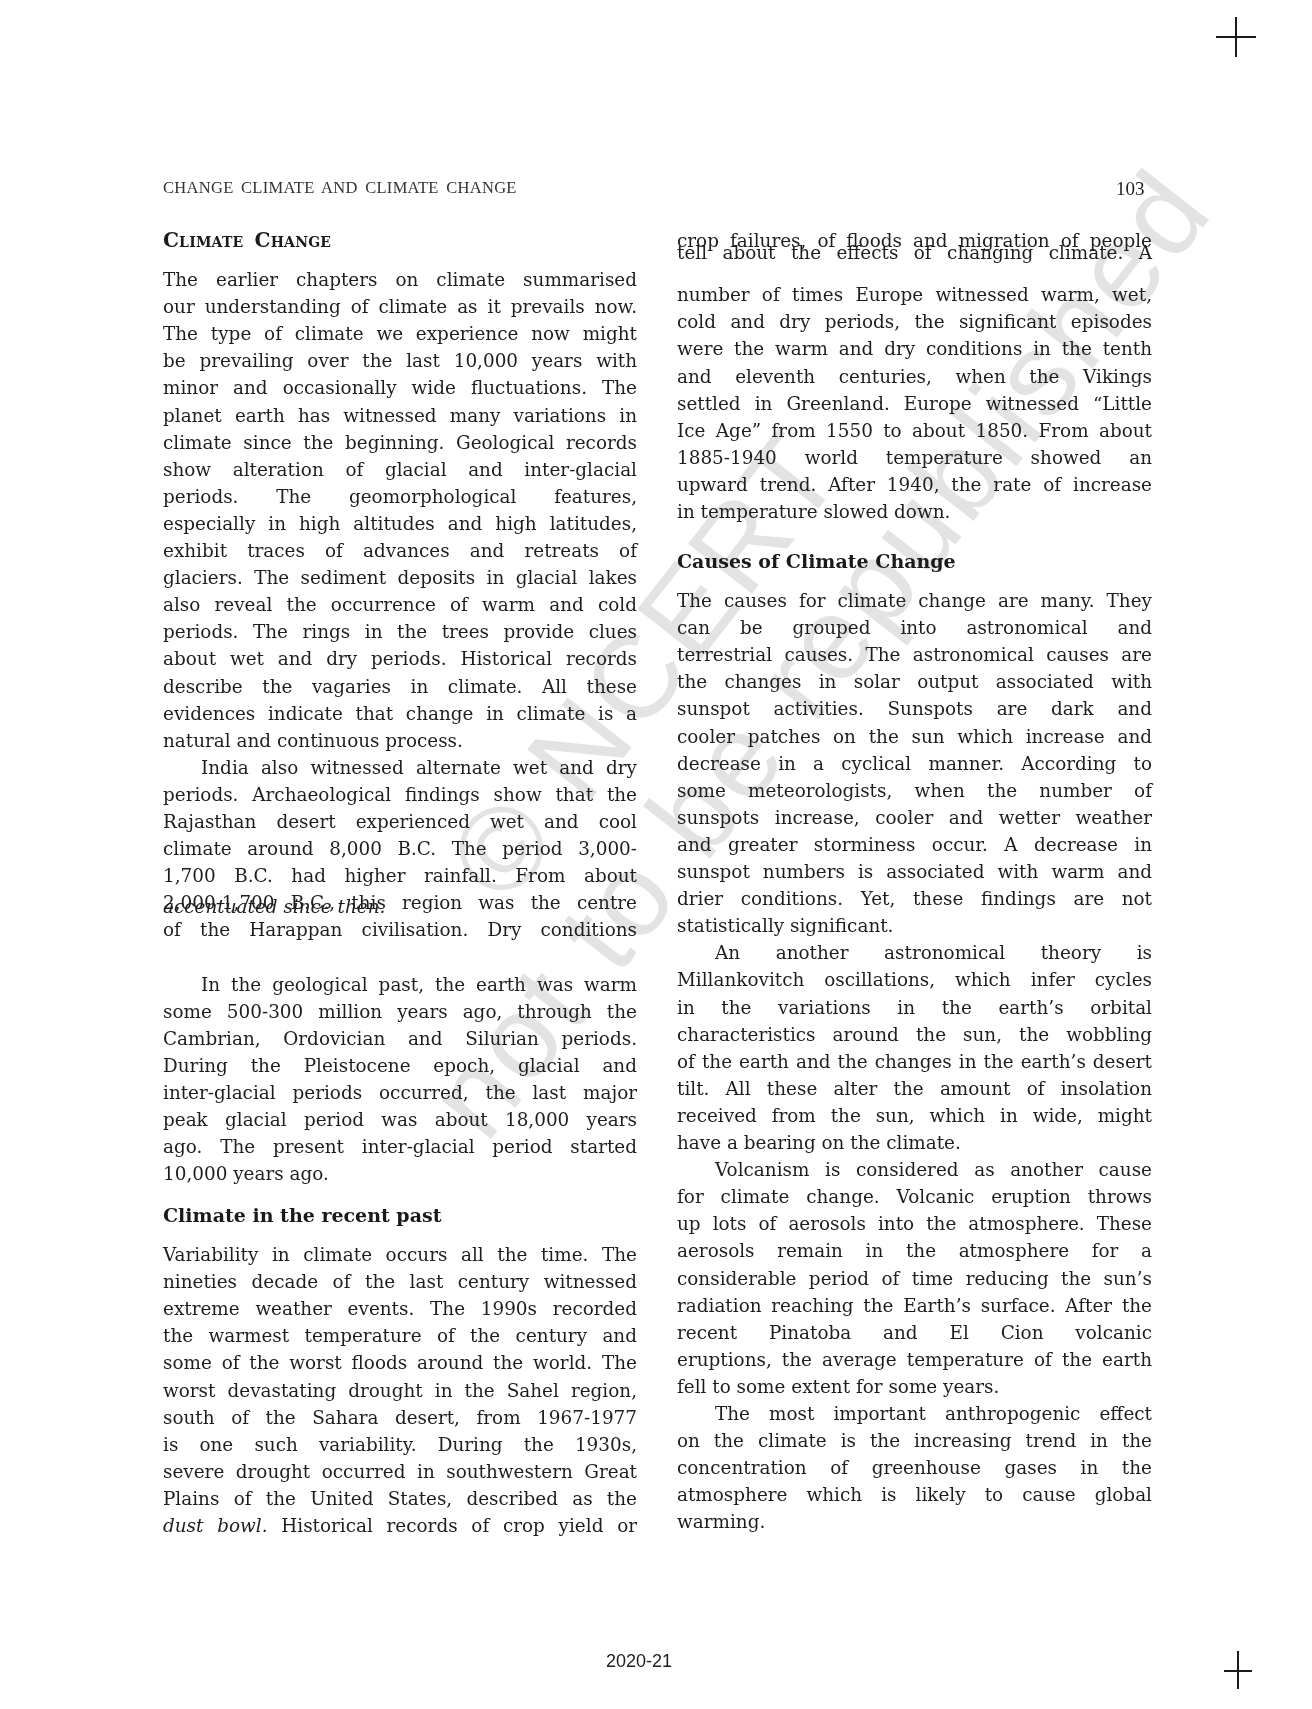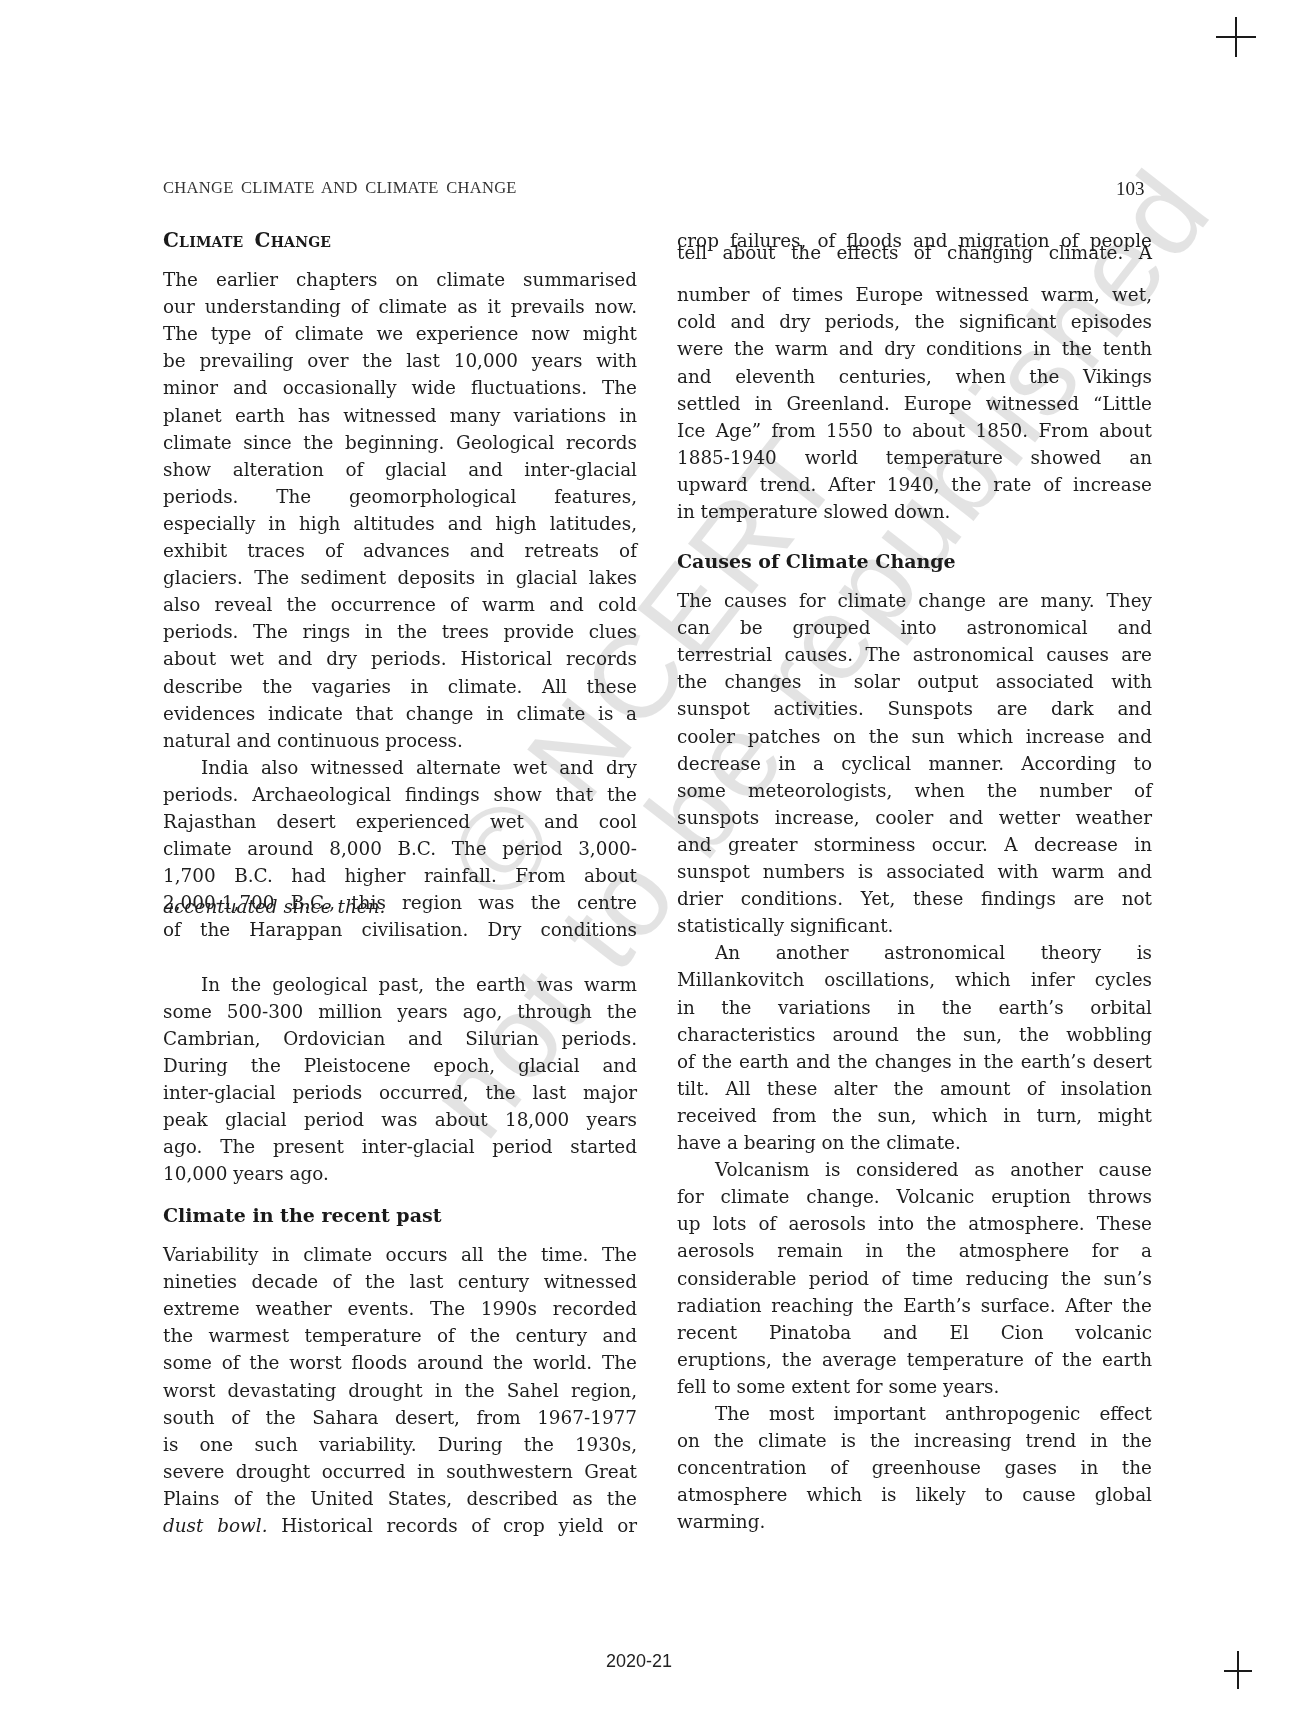--- a/index.html
+++ b/index.html
@@ -120,21 +120,21 @@
       <div class="ln" style="top: 830.9px; width: 475px;">and greater storminess occur. A decrease in</div>
       <div class="ln" style="top: 858px; width: 475px;">sunspot numbers is associated with warm and</div>
       <div class="ln" style="top: 885.1px; width: 475px;">drier conditions. Yet, these findings are not</div>
       <div class="ln last" style="top: 912.2px; width: 475px;">statistically significant.</div>
       <div class="ln indent" style="top: 939.3px; width: 475px;">An another astronomical theory is</div>
       <div class="ln" style="top: 966.4px; width: 475px;">Millankovitch oscillations, which infer cycles</div>
       <div class="ln" style="top: 993.5px; width: 475px;">in the variations in the earth’s orbital</div>
       <div class="ln" style="top: 1020.6px; width: 475px;">characteristics around the sun, the wobbling</div>
       <div class="ln" style="top: 1047.7px; width: 475px;">of the earth and the changes in the earth’s desert</div>
       <div class="ln" style="top: 1074.8px; width: 475px;">tilt. All these alter the amount of insolation</div>
-      <div class="ln" style="top: 1101.9px; width: 475px;">received from the sun, which in turn, might</div>
+      <div class="ln" style="top: 1101.9px; width: 475px;">received from the sun, which in wide, might</div>
       <div class="ln last" style="top: 1129px; width: 475px;">have a bearing on the climate.</div>
       <div class="ln indent" style="top: 1156.1px; width: 475px;">Volcanism is considered as another cause</div>
       <div class="ln" style="top: 1183.2px; width: 475px;">for climate change. Volcanic eruption throws</div>
       <div class="ln" style="top: 1210.3px; width: 475px;">up lots of aerosols into the atmosphere. These</div>
       <div class="ln" style="top: 1237.4px; width: 475px;">aerosols remain in the atmosphere for a</div>
       <div class="ln" style="top: 1264.5px; width: 475px;">considerable period of time reducing the sun’s</div>
       <div class="ln" style="top: 1291.6px; width: 475px;">radiation reaching the Earth’s surface. After the</div>
       <div class="ln" style="top: 1318.7px; width: 475px;">recent Pinatoba and El Cion volcanic</div>
       <div class="ln" style="top: 1345.8px; width: 475px;">eruptions, the average temperature of the earth</div>
       <div class="ln last" style="top: 1372.9px; width: 475px;">fell to some extent for some years.</div>

